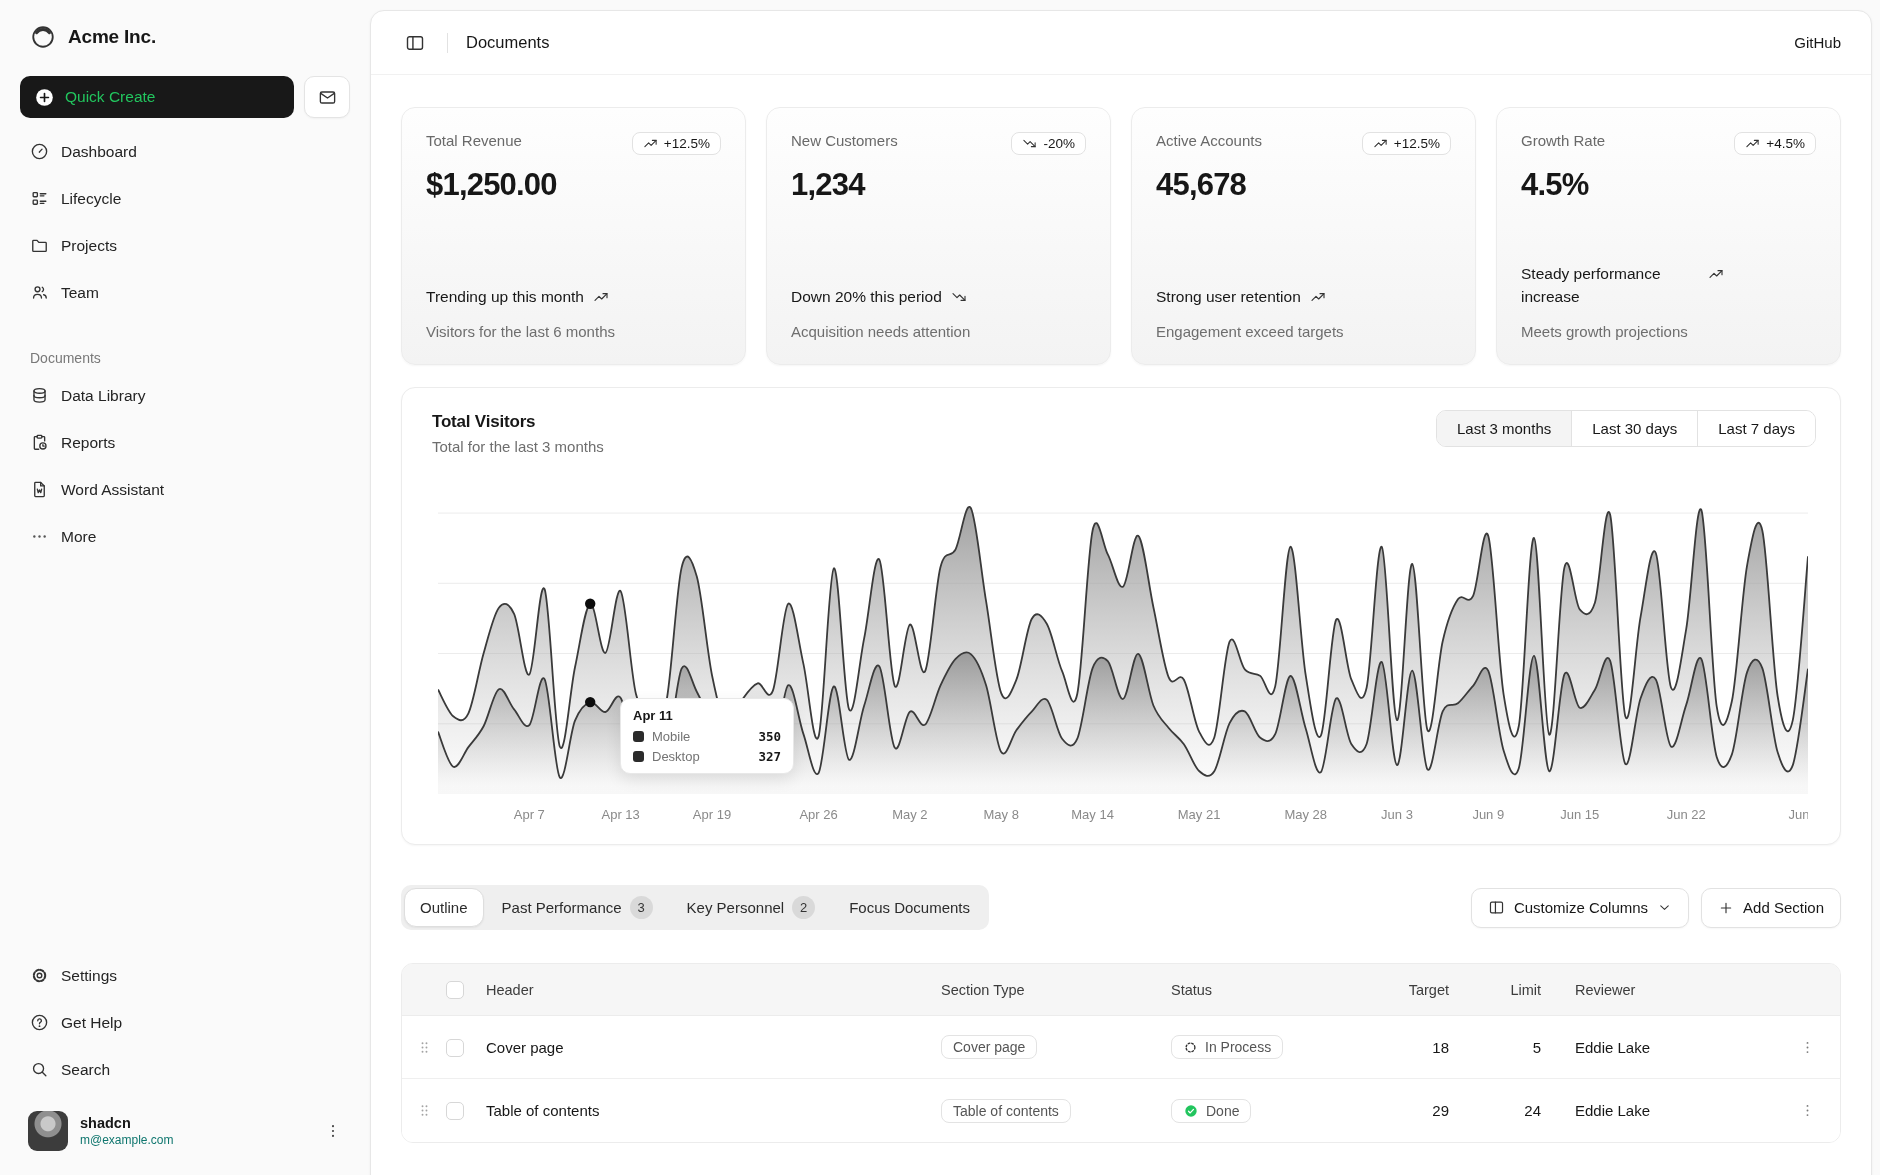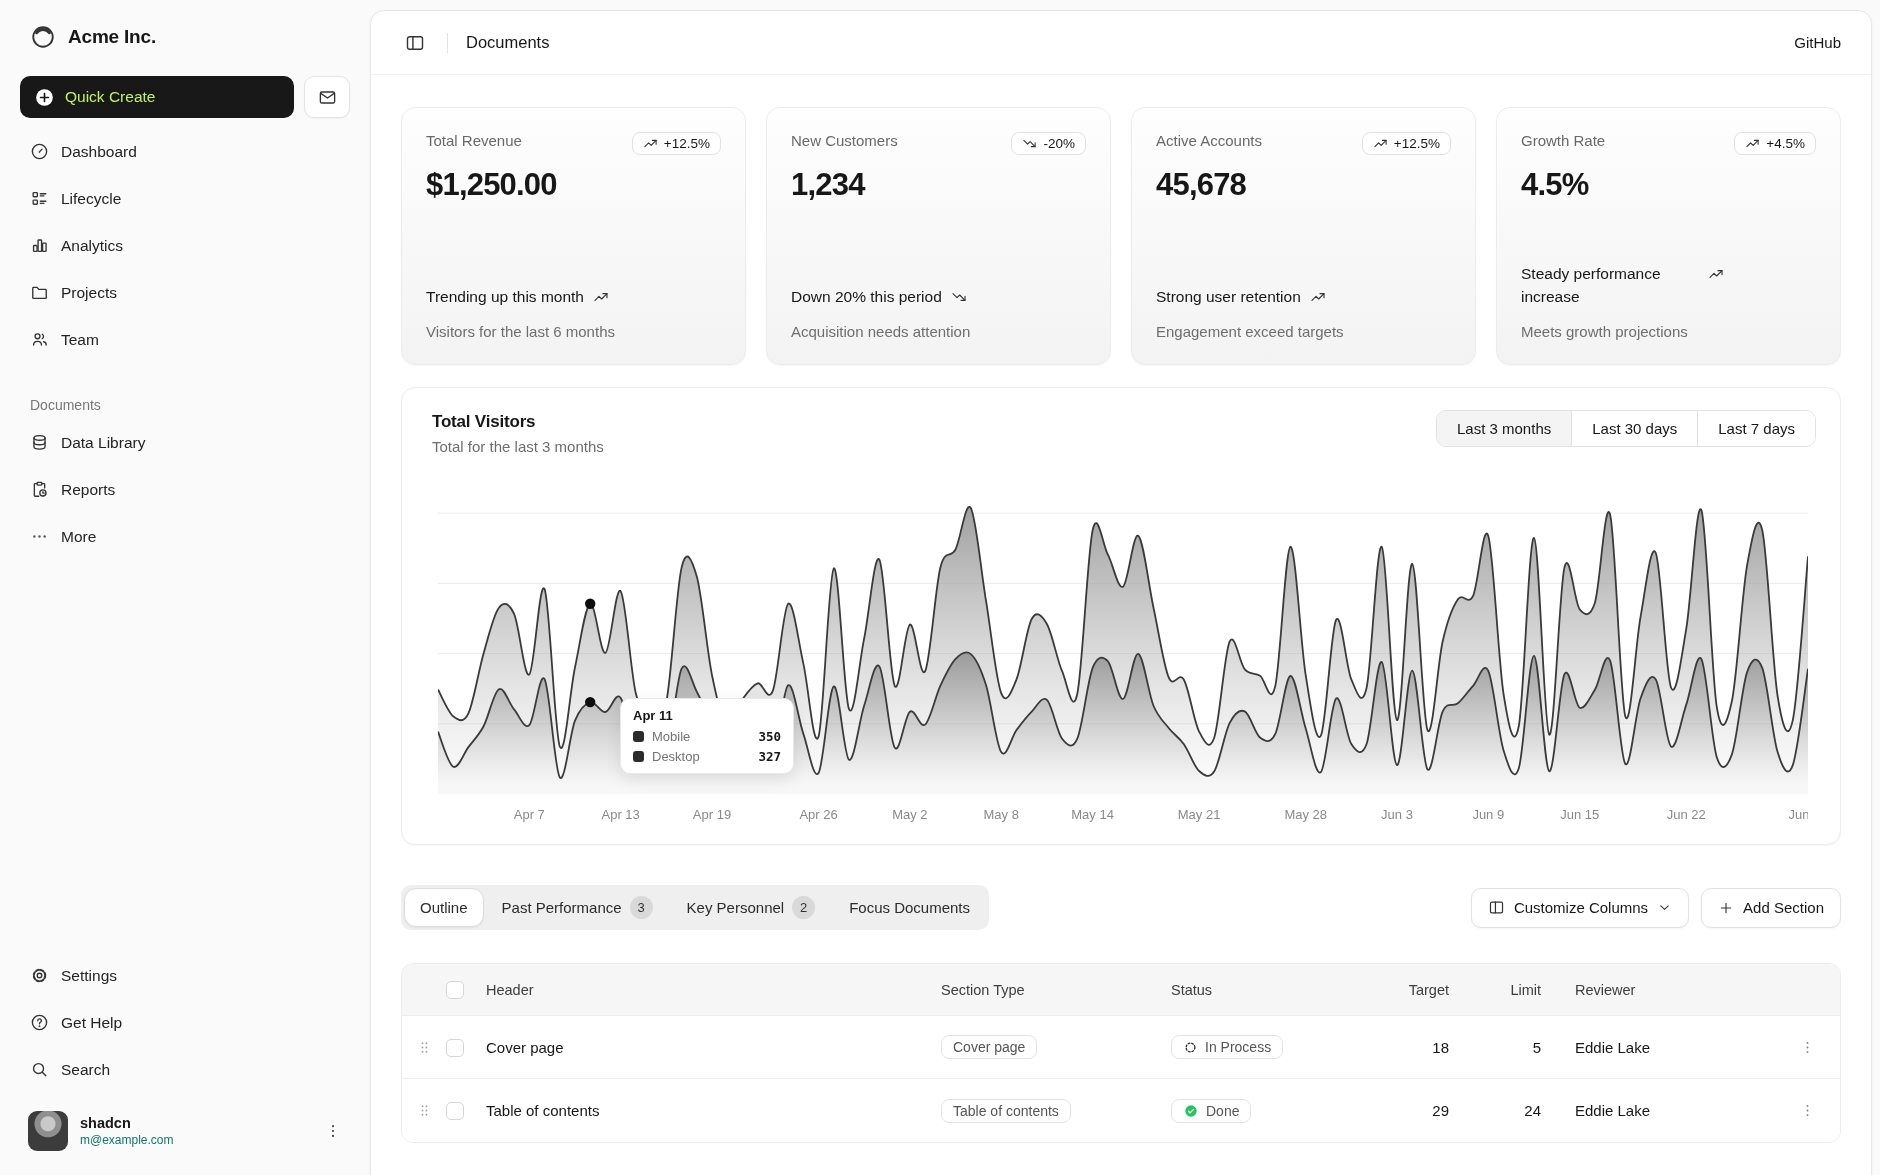--- a/index.html
+++ b/index.html
@@ -6,21 +6,21 @@
   html,body { width:1880px; height:1175px; overflow:hidden; background:#fafafa;
     font-family:"Liberation Sans","DejaVu Sans",sans-serif; color:#171717; }
 
   
   .sidebar { position:absolute; left:0; top:0; width:370px; height:1175px; background:#fafafa;
     padding:18px 20px 18px 20px; display:flex; flex-direction:column; }
   .sb-brand { display:flex; align-items:center; gap:12px; padding:6px 10px; }
   .sb-brand .logo { width:26px; height:26px; }
   .sb-brand .name { font-size:19px; font-weight:700; letter-spacing:-.2px; }
   .sb-create-row { display:flex; gap:10px; margin:20px 0 14px 0; }
-  .qc-btn { flex:1; height:42px; background:#181818; color:#bef264; border:none; border-radius:10px;
+  .qc-btn { flex:1; height:42px; background:#181818; color:#22c55e; border:none; border-radius:10px;
     display:flex; align-items:center; gap:10px; padding:0 14px; font-size:15.5px; font-weight:500; cursor:pointer;
     font-family:inherit; }
   .mail-btn { width:46px; height:42px; background:#fff; border:1px solid #e4e4e4; border-radius:10px;
     display:flex; align-items:center; justify-content:center; cursor:pointer; box-shadow:0 1px 2px rgba(0,0,0,.04); }
   .sb-nav { display:flex; flex-direction:column; gap:8px; }
   .sb-item { display:flex; align-items:center; gap:12px; height:39px; padding:0 10px; border-radius:8px;
     font-size:15.5px; color:#242424; cursor:pointer; }
   .sb-item svg { flex:none; }
   .sb-section { margin-top:38px; padding:0 10px; font-size:14px; color:#787878; }
   .sb-docs { margin-top:10px; }
@@ -151,28 +151,20 @@
     <div class="sb-item">
       <svg class="ic" viewBox="0 0 24 24" width="19" height="19">
         <rect x="4" y="4.5" width="5.3" height="5.3" rx="1"></rect>
         <rect x="4" y="14" width="5.3" height="5.3" rx="1"></rect>
         <path d="M13 6h7M13 8.6h4.6M13 15.5h7M13 18.1h4.6"></path>
       </svg>
       <span>Lifecycle</span>
     </div>
     <div class="sb-item">
       <svg class="ic" viewBox="0 0 24 24" width="19" height="19">
-        <rect x="4.5" y="12" width="4.4" height="7.5" rx="0.8"></rect>
-        <rect x="10.2" y="5" width="4.4" height="14.5" rx="0.8"></rect>
-        <rect x="15.9" y="9" width="4.4" height="10.5" rx="0.8"></rect>
-      </svg>
-      <span>Analytics</span>
-    </div>
-    <div class="sb-item">
-      <svg class="ic" viewBox="0 0 24 24" width="19" height="19">
         <path d="M3.5 18.5v-12a1 1 0 0 1 1-1h4.4l2.2 2.6h8.4a1 1 0 0 1 1 1v9.4a1 1 0 0 1-1 1h-15a1 1 0 0 1-1-1z"></path>
       </svg>
       <span>Projects</span>
     </div>
     <div class="sb-item">
       <svg class="ic" viewBox="0 0 24 24" width="19" height="19">
         <circle cx="9.5" cy="8" r="3.1"></circle>
         <path d="M4.5 19c0-3 2.1-4.6 5-4.6s5 1.6 5 4.6"></path>
         <path d="M15.5 5.4a3.1 3.1 0 0 1 0 5.4M17.2 14.8c2.2.4 3.3 1.9 3.3 4.2"></path>
       </svg>
@@ -193,20 +185,28 @@
     </div>
     <div class="sb-item">
       <svg class="ic" viewBox="0 0 24 24" width="19" height="19">
         <path d="M9 4.5H6.5a1 1 0 0 0-1 1v14a1 1 0 0 0 1 1H11"></path>
         <path d="M15 4.5h2.5a1 1 0 0 1 1 1V10"></path>
         <rect x="9" y="3" width="6" height="3.4" rx="1"></rect>
         <circle cx="16.3" cy="16.3" r="3.9"></circle>
         <path d="M16.3 14.7v1.8h1.7"></path>
       </svg>
       <span>Reports</span>
+    </div>
+    <div class="sb-item">
+      <svg class="ic" viewBox="0 0 24 24" width="19" height="19">
+        <path d="M13.5 3H7a1 1 0 0 0-1 1v16a1 1 0 0 0 1 1h10a1 1 0 0 0 1-1V7.5z"></path>
+        <path d="M13.5 3v4.5H18"></path>
+        <path d="M9.3 11.5l1.1 4.5 1.6-3.4 1.6 3.4 1.1-4.5"></path>
+      </svg>
+      <span>Word Assistant</span>
     </div>
     <div class="sb-item">
       <svg viewBox="0 0 24 24" width="19" height="19" fill="#555">
         <circle cx="5.5" cy="12" r="1.5"></circle>
           <circle cx="12" cy="12" r="1.5"></circle>
           <circle cx="18.5" cy="12" r="1.5"></circle>
       </svg>
       <span>More</span>
     </div>
   </nav>

